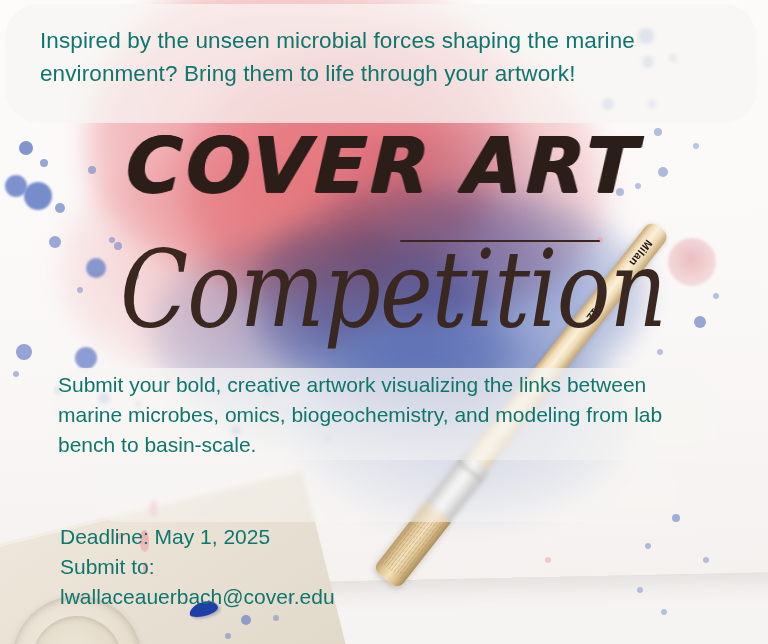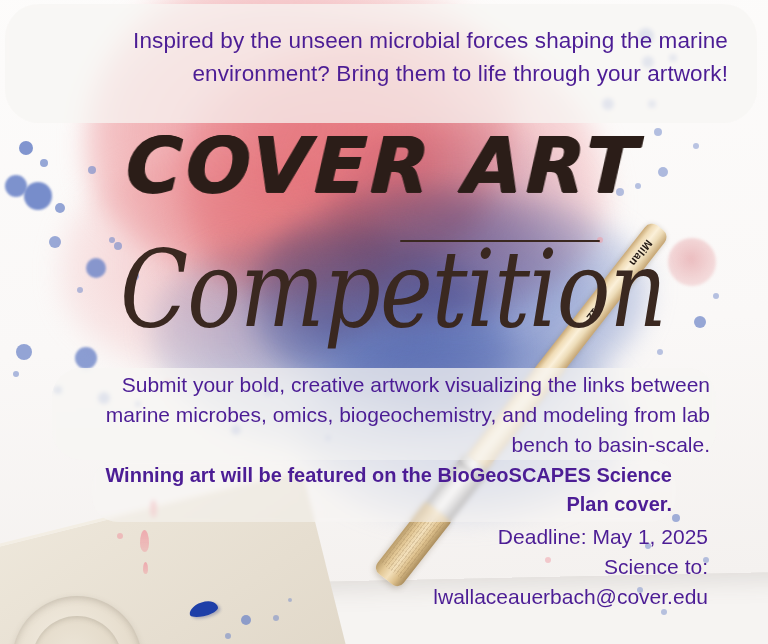--- a/index.html
+++ b/index.html
@@ -146,21 +146,21 @@
     background:rgba(247,245,243,.74);
     border-radius:34px;
     backdrop-filter:blur(2px);
   }
   #panel-top    { left:5px;  top:4px;   width:752px; height:119px; }
   #panel-body   { left:52px; top:368px; width:664px; height:92px;  border-radius:30px; }
   #panel-bold   { left:92px; top:460px; width:584px; height:62px;  border-radius:26px;
                   background:rgba(247,245,243,.52); }
 
   
-  .txt { position:absolute; color:#4c1d95; text-align:right; }
+  .txt { position:absolute; color:#0f766e; text-align:left; }
 
   #intro {
     left:40px; top:24px; width:688px;
     font-size:22.5px; line-height:33px; letter-spacing:.1px;
   }
 
   #cover-art {
     left:0; top:128px; width:768px;
     font-family:"DejaVu Sans", sans-serif;
     font-weight:bold; font-style:italic;
@@ -312,23 +312,22 @@
 
   <div class="txt" id="cover-art">COVER ART</div>
 
   <div id="competition-wrap">
     <div id="competition">Competition</div>
   </div>
   <div id="crossbar"></div>
 
   <div class="txt" id="body-copy">Submit your bold, creative artwork visualizing the links between marine microbes, omics, biogeochemistry, and modeling from lab bench to basin-scale.</div>
 
-  <div class="txt" id="bold-copy">Winning art will be featured on the BioGeoSCAPES Science Plan cover.</div>
 
   <div class="txt" id="deadline">Deadline: May 1, 2025</div>
 
-  <div class="txt" id="submit-label">Science to:</div>
+  <div class="txt" id="submit-label">Submit to:</div>
 
   <div class="blue-blob"></div>
 
   <div class="txt" id="email">lwallaceauerbach@cover.edu</div>
 
 </div>
 
 </body></html>

